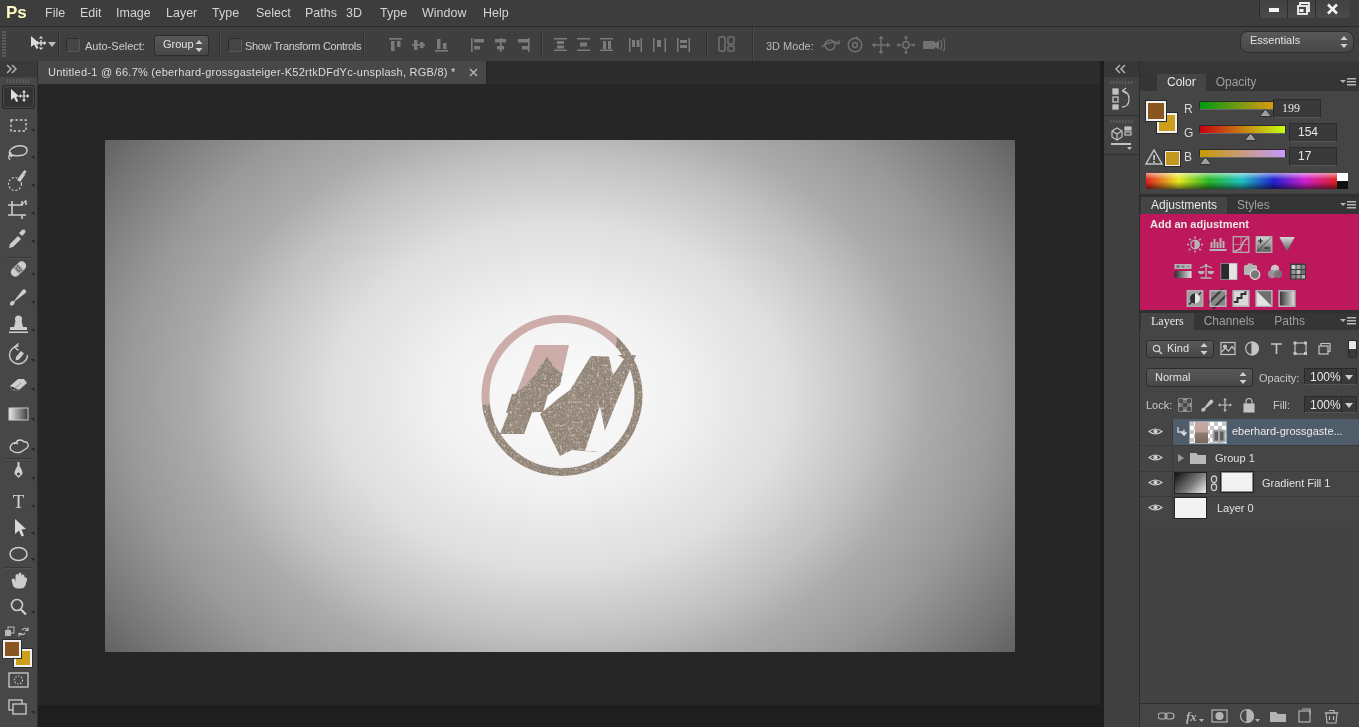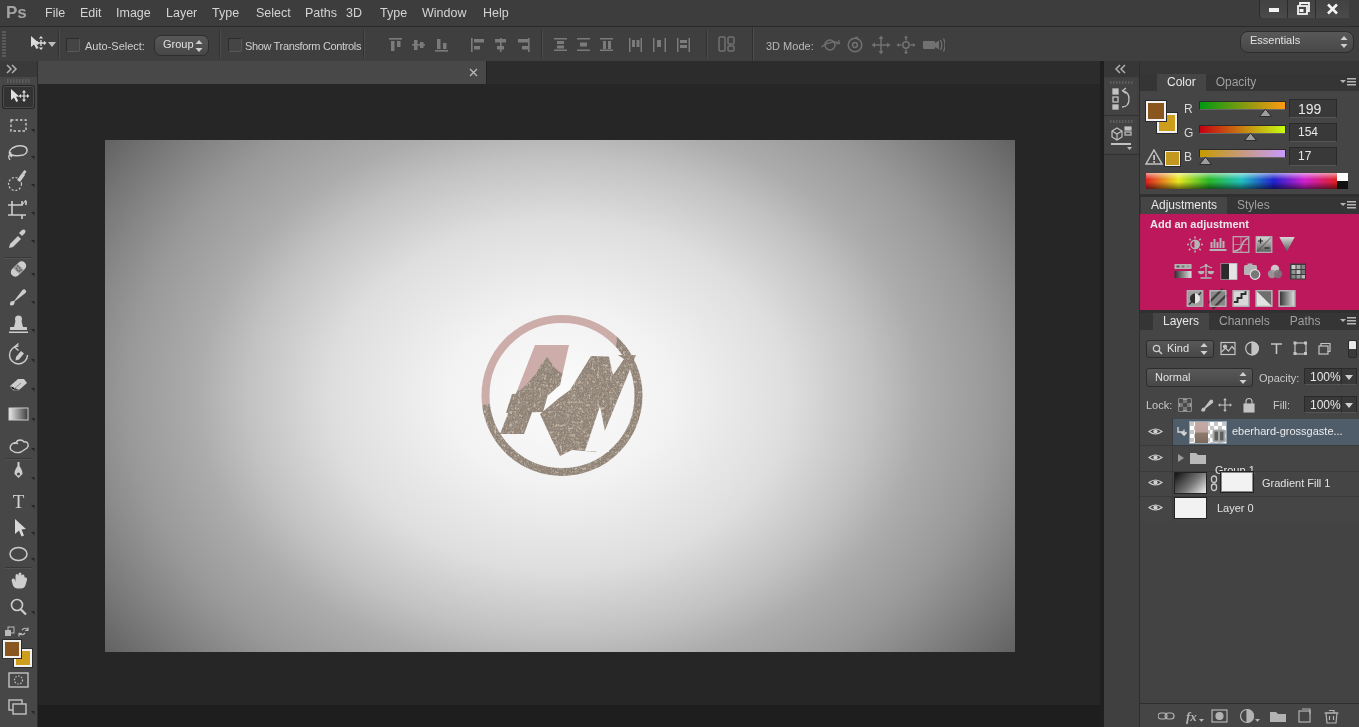--- a/index.html
+++ b/index.html
@@ -1,20 +1,20 @@
 <!DOCTYPE html>
 <html><head><meta charset="utf-8">
 <style>
 html,body{margin:0;padding:0;background:#1e1e1e;}
 #app{position:relative;width:1359px;height:727px;overflow:hidden;
  font-family:"Liberation Sans",sans-serif;color:#d6d6d6;font-size:11px;}
 .abs{position:absolute;}
 
 #menubar{left:0;top:0;width:1359px;height:26px;background:#3d3d3d;border-bottom:1px solid #2a2a2a;}
-#pslogo{left:6px;top:3px;font-size:17px;font-weight:bold;color:#a3a3a3;letter-spacing:0px;}
+#pslogo{left:6px;top:3px;font-size:17px;font-weight:bold;color:#fef9c3;letter-spacing:0px;}
 .menu{top:6px;font-size:12.5px;color:#d4d4d4;}
 
 .winbtn{top:0;height:18px;background:linear-gradient(#424242,#4a4a4a);border-left:1px solid #2c2c2c;text-align:center;}
 
 #optionsbar{left:0;top:27px;width:1359px;height:34px;background:#3f3f3f;border-bottom:1px solid #2b2b2b;}
 .vsep{width:1px;background:#313131;border-right:1px solid #4c4c4c;}
 .cb{width:12px;height:12px;background:#454545;border:1px solid #2c2c2c;border-bottom-color:#585858;border-right-color:#585858;border-radius:2px;}
 .combo{background:linear-gradient(#585858,#474747);border:1px solid #2d2d2d;border-radius:3px;color:#e2e2e2;}
 .updn{position:absolute;right:5px;top:50%;margin-top:-6px;width:8px;height:12px;}
 .optxt{top:13px;font-size:11px;color:#cfcfcf;}
@@ -96,21 +96,21 @@
           <path d="M16 8 h-6 M13 5 v6"></path>
         </g>
       <path d="M13 1 l-2.2 2.6 h4.4 Z M13 15 l-2.2 -2.6 h4.4 Z M7.5 8 l2.6 -2.2 v4.4 Z M18.5 8 l-2.6 -2.2 v4.4 Z" fill="#dcdcdc"></path>
     </svg>
     <svg class="abs" style="left:48px;top:15px;" width="9" height="6">
         <path d="M0 0 h8 l-4 5 Z" fill="#bdbdbd"></path>
       </svg>
     <div class="abs vsep" style="left:58px;top:3px;height:28px;"></div>
     <div class="abs cb" style="left:66px;top:11px;"></div>
     <div class="abs optxt" style="left:85px;">Auto-Select:</div>
-    <div class="abs combo" style="left:154px;top:8px;width:53px;height:19px;border-radius:7px;">
+    <div class="abs combo" style="left:154px;top:8px;width:53px;height:19px;">
       <span style="position:absolute;left:8px;top:2px;">Group</span>
       <svg class="updn" width="8" height="12">
           <path d="M4 0 L7.5 4 H0.5 Z" fill="#cfcfcf"></path>
           <path d="M4 12 L7.5 8 H0.5 Z" fill="#cfcfcf"></path>
         </svg>
     </div>
     <div class="abs vsep" style="left:219px;top:3px;height:28px;"></div>
     <div class="abs cb" style="left:228px;top:11px;"></div>
     <div class="abs optxt" style="left:245px;letter-spacing:-0.35px;">Show Transform Controls</div>
     <div class="abs vsep" style="left:363px;top:3px;height:28px;"></div>
@@ -223,20 +223,21 @@
       <span style="position:absolute;left:9px;top:2px;">Essentials</span>
       <svg class="updn" width="8" height="12">
           <path d="M4 0 L7.5 4 H0.5 Z" fill="#cfcfcf"></path>
           <path d="M4 12 L7.5 8 H0.5 Z" fill="#cfcfcf"></path>
         </svg>
     </div>
   </div>
 
   <div id="tabbar" class="abs">
     <div id="tab" class="abs">
+        <span style="position:absolute;left:10px;top:5px;">Untitled-1 @ 66.7% (eberhard-grossgasteiger-K52rtkDFdYc-unsplash, RGB/8) *</span>
       <svg style="position:absolute;right:8px;top:7px;" width="9" height="9">
           <path d="M1 1 L8 8 M8 1 L1 8" stroke="#b9b9b9" stroke-width="1.3"></path>
         </svg>
     </div>
   </div>
 
   <div id="canvas" class="abs">
     <div id="doc" class="abs"></div>
     <svg class="abs" style="left:438px;top:227px;" width="176" height="176" viewBox="0 0 176 176">
       <defs>
@@ -500,21 +501,21 @@
       <svg class="abs" style="left:119px;top:18px;" width="13" height="8">
           <path d="M6.5 0 L12.5 7.5 H0.5 Z" fill="#9e9e9e" stroke="#2e2e2e"></path>
         </svg>
       <svg class="abs" style="left:104px;top:42px;" width="13" height="8">
           <path d="M6.5 0 L12.5 7.5 H0.5 Z" fill="#9e9e9e" stroke="#2e2e2e"></path>
         </svg>
       <svg class="abs" style="left:59px;top:66px;" width="13" height="8">
           <path d="M6.5 0 L12.5 7.5 H0.5 Z" fill="#9e9e9e" stroke="#2e2e2e"></path>
         </svg>
 
-      <div class="abs valbox" style="left:149px;top:8px;width:46px;height:17px;font-size:14px;">
+      <div class="abs valbox" style="left:133px;top:8px;width:46px;height:17px;font-size:12px;font-family:Liberation Serif, serif;">
           <span style="position:absolute;left:8px;top:1px;">199</span>
         </div>
       <div class="abs valbox" style="left:149px;top:32px;width:46px;height:17px;font-size:12px;">
           <span style="position:absolute;left:8px;top:1px;">154</span>
         </div>
       <div class="abs valbox" style="left:149px;top:56px;width:46px;height:17px;font-size:12px;">
           <span style="position:absolute;left:8px;top:1px;">17</span>
         </div>
 
       <svg class="abs" style="left:5px;top:58px;" width="18" height="16">
@@ -656,21 +657,21 @@
           <g transform="translate(138.5,76)">
               <rect x="0.7" y="0.7" width="15.6" height="15.6" fill="url(#gh)"></rect>
               <rect x="0.7" y="0.7" width="15.6" height="15.6"></rect>
             </g>
         </g>
       </svg>
     </div>
     <div class="abs" style="left:0;top:249px;width:219px;height:3px;background:#303030;"></div>
 
     <div class="abs ptabrow" style="top:252px;">
-      <div class="ptab on" style="margin-left:13px;">Layers</div>
+      <div class="ptab on" style="margin-left:1px;font-family:Liberation Serif, serif;">Layers</div>
       <div class="ptab">Channels</div>
       <div class="ptab">Paths</div>
     </div>
     <svg class="abs pmenu" style="top:256px;" width="16" height="10">
         <path d="M0 2 l3 3 3 -3 Z" fill="#b5b5b5"></path>
         <g fill="#b5b5b5">
           <rect x="7" y="0" width="9" height="1.5"></rect>
           <rect x="7" y="3" width="9" height="1.5"></rect>
           <rect x="7" y="6" width="9" height="1.5"></rect>
         </g>
@@ -789,21 +790,21 @@
       <svg class="abs eye" style="top:122px;">
           <path d="M1 5.5 Q7.5 0.5 14 5.5 Q7.5 10.5 1 5.5 Z" fill="none" stroke="#cfcfcf" stroke-width="1.2"></path>
           <circle cx="7.5" cy="5.5" r="2.1" fill="#cfcfcf"></circle>
         </svg>
       <svg class="abs" style="left:37px;top:123px;" width="9" height="10">
           <path d="M1 1 l6 4 -6 4 Z" fill="#9a9a9a"></path>
         </svg>
       <svg class="abs" style="left:49px;top:120px;" width="18" height="15">
           <path d="M1 3 h6 l2 2 h8 v9 h-16 Z" fill="#b9b9b9"></path>
         </svg>
-      <div class="abs" style="left:75px;top:122px;color:#e2e2e2;margin-top:12px;">Group 1</div>
+      <div class="abs" style="left:75px;top:122px;color:#e2e2e2;">Group 1</div>
 
       <svg class="abs eye" style="top:147px;">
           <path d="M1 5.5 Q7.5 0.5 14 5.5 Q7.5 10.5 1 5.5 Z" fill="none" stroke="#cfcfcf" stroke-width="1.2"></path>
           <circle cx="7.5" cy="5.5" r="2.1" fill="#cfcfcf"></circle>
         </svg>
       <div class="abs" style="left:35px;top:143px;width:31px;height:20px;background:linear-gradient(315deg,#f2f2f2,#777 45%,#111);outline:1px solid #222;"></div>
       <svg class="abs" style="left:69px;top:145px;" width="10" height="17">
           <g fill="none" stroke="#c9c9c9" stroke-width="1.3">
             <rect x="2.5" y="1" width="5" height="6.5" rx="2.5"></rect>
             <rect x="2.5" y="9" width="5" height="6.5" rx="2.5"></rect>

